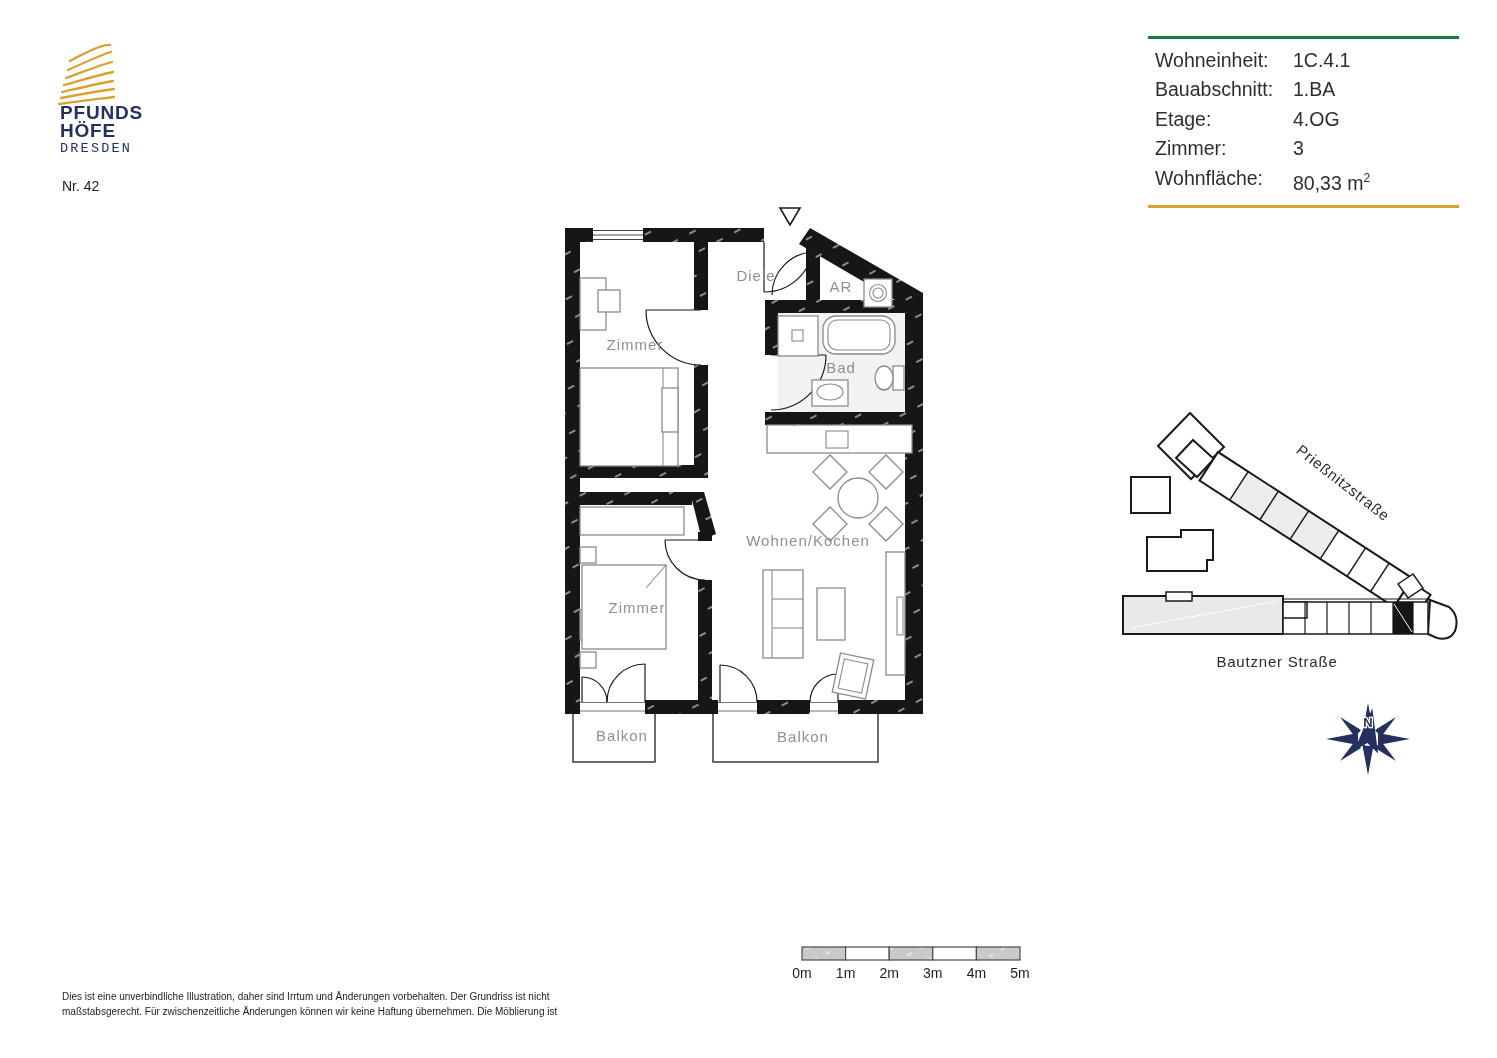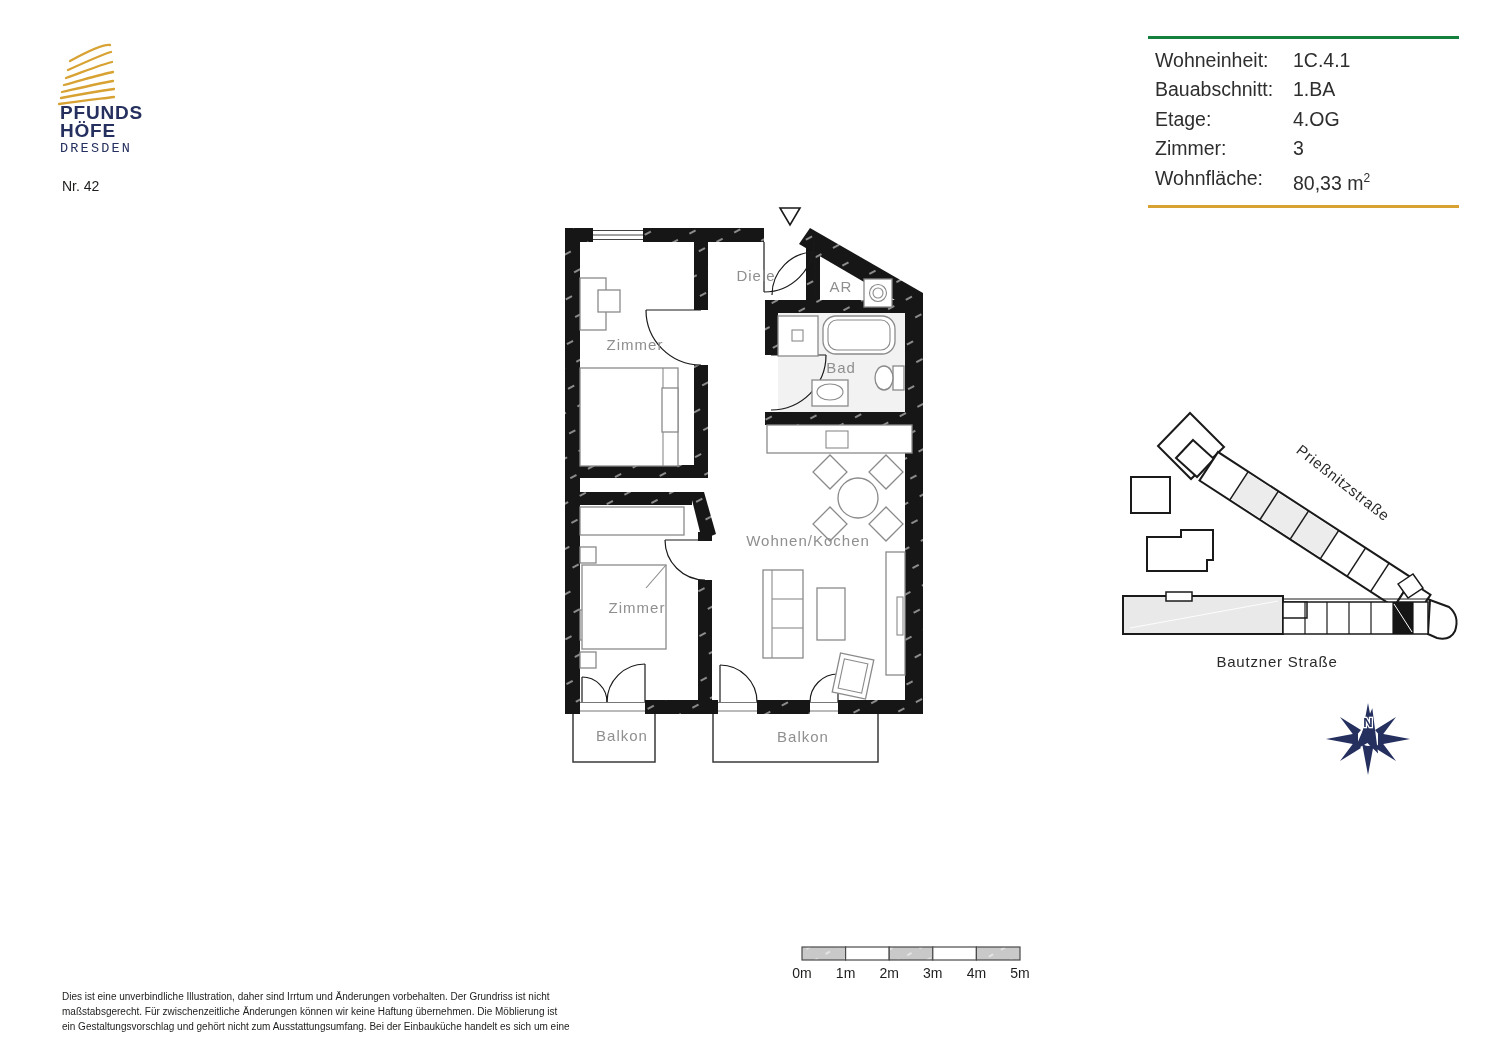--- a/index.html
+++ b/index.html
@@ -295,16 +295,15 @@
       <text class="scale-label" x="889.2" y="978" text-anchor="middle">2m</text>
       <text class="scale-label" x="932.8" y="978" text-anchor="middle">3m</text>
       <text class="scale-label" x="976.4" y="978" text-anchor="middle">4m</text>
       <text class="scale-label" x="1020" y="978" text-anchor="middle">5m</text>
     </g>
   </svg>
 
   <div id="disclaimer">
     <div>Dies ist eine unverbindliche Illustration, daher sind Irrtum und Änderungen vorbehalten. Der Grundriss ist nicht</div>
     <div>maßstabsgerecht. Für zwischenzeitliche Änderungen können wir keine Haftung übernehmen. Die Möblierung ist</div>
-    <div>ein Gestaltungsvorschlag und gehört nicht zum Ausstattungsumfang. Bei der Einbauküche handelt es sich um eine</div>
   </div>
 
 </div>
 
 </body></html>

